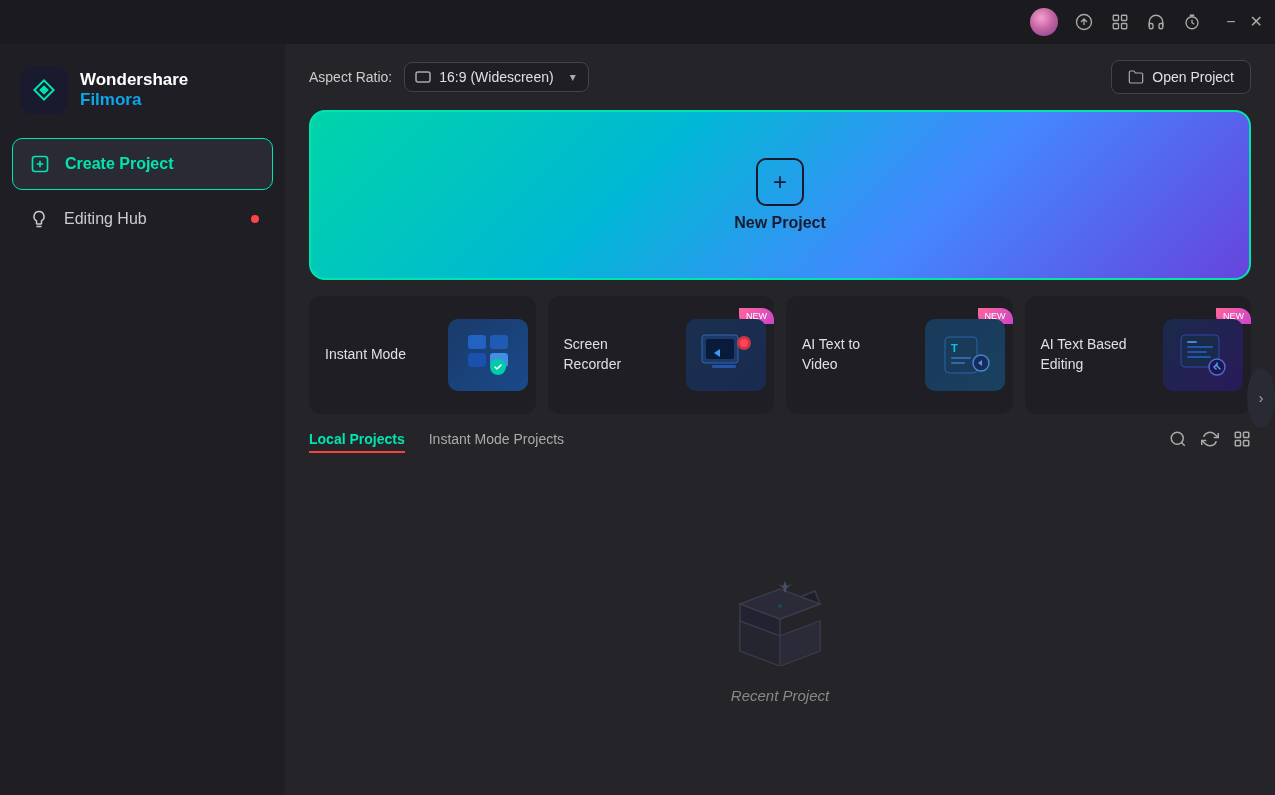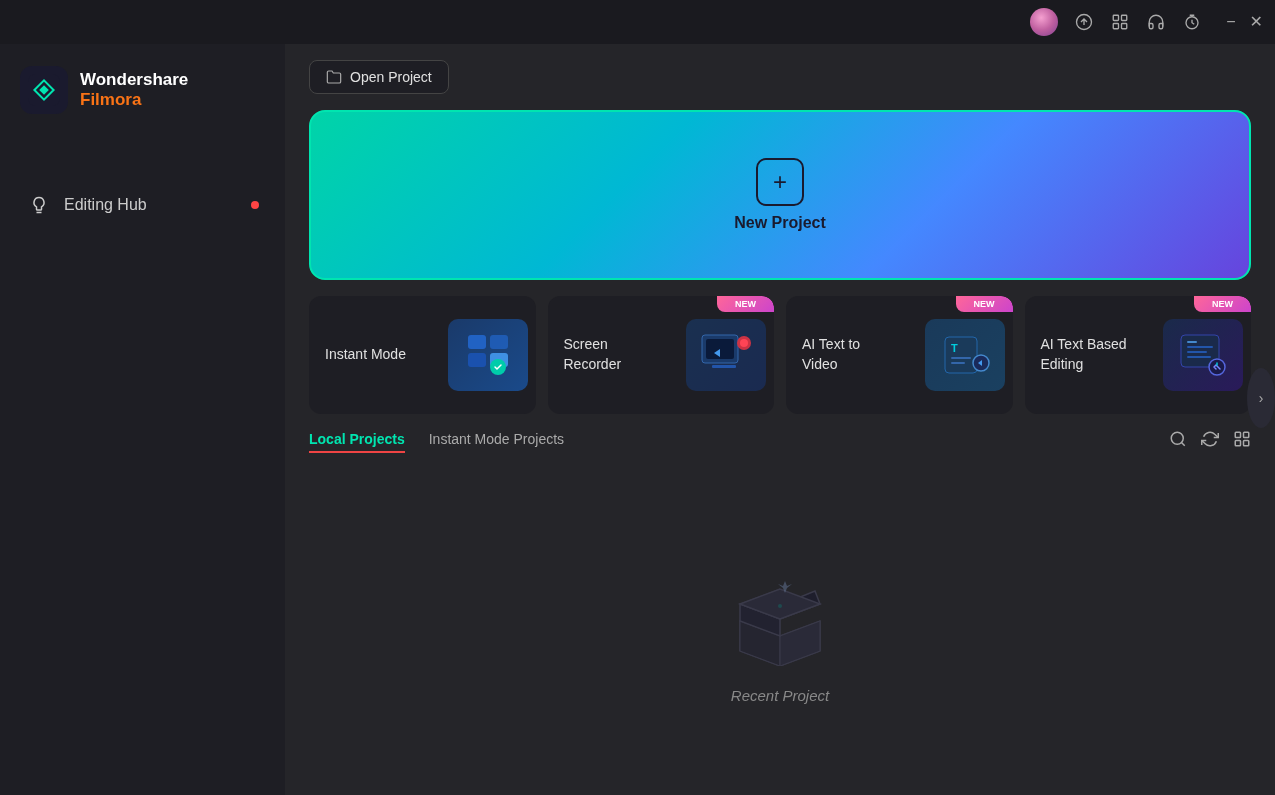--- a/index.html
+++ b/index.html
@@ -68,21 +68,20 @@
     }
 
     
     .sidebar {
       width: 285px;
       background: #1e1e24;
       display: flex;
       flex-direction: column;
       flex-shrink: 0;
       padding-top: 10px;
-      gap: 42px;
     }
     .sidebar-logo {
       display: flex;
       align-items: center;
       gap: 12px;
       padding: 12px 20px 24px 20px;
     }
     .logo-icon {
       width: 48px;
       height: 48px;
@@ -102,21 +101,21 @@
     }
     .logo-text-main {
       font-size: 17px;
       font-weight: 600;
       color: #ffffff;
       line-height: 1.2;
     }
     .logo-text-sub {
       font-size: 17px;
       font-weight: 600;
-      color: #f97316;
+      color: #0ea5e9;
       line-height: 1.2;
     }
 
     .sidebar-nav {
       display: flex;
       flex-direction: column;
       gap: 4px;
       padding: 0 12px;
     }
     .nav-item {
@@ -274,27 +273,27 @@
     .mode-card-label {
       font-size: 14px;
       font-weight: 500;
       color: #e0e0e0;
       line-height: 1.4;
       flex-shrink: 0;
       max-width: 90px;
     }
     .new-badge {
       position: absolute;
-      top: 0;
+      top: 12px;
       right: 0;
       background: linear-gradient(135deg, #ff6699, #cc44cc);
       color: white;
       font-size: 9px;
-      font-weight: 700;
-      padding: 3px 18px;
+      font-weight: 400;
+      padding: 3px 7px;
       border-radius: 0 12px 0 8px;
       text-transform: uppercase;
     }
     .chevron-right {
       position: absolute;
       right: 0;
       top: 50%;
       transform: translateY(-50%);
       background: #2a2a35;
       border-radius: 50%;
@@ -445,37 +444,57 @@
         </svg>
       </div>
       <div class="logo-text">
         <span class="logo-text-main">Wondershare</span>
         <span class="logo-text-sub">Filmora</span>
       </div>
     </div>
 
     <div class="sidebar-nav">
 
+      <div class="nav-item active">
+        <div class="nav-icon">
+          <svg width="20" height="20" viewBox="0 0 24 24" fill="none" stroke="#00e5b0" stroke-width="2">
+            <rect x="3" y="3" width="18" height="18" rx="3"></rect>
+            <path d="M12 8v8M8 12h8"></path>
+          </svg>
+        </div>
+        <span>Create Project</span>
+      </div>
 
 
       <div class="nav-item">
         <div class="nav-icon">
           <svg width="20" height="20" viewBox="0 0 24 24" fill="none" stroke="#ccc" stroke-width="1.8">
             <path d="M9 21h6M12 3a6 6 0 00-3 11.2V17a1 1 0 001 1h4a1 1 0 001-1v-2.8A6 6 0 0012 3z"></path>
           </svg>
         </div>
         <span>Editing Hub</span>
         <div class="nav-dot"></div>
       </div>
     </div>
   </div>
 
   <div class="content-area">
 
     <div class="top-bar">
+      <div class="aspect-ratio-section">
+        <span class="aspect-ratio-label">Aspect Ratio:</span>
+        <div class="aspect-ratio-select">
+          <svg width="16" height="12" viewBox="0 0 16 12" fill="none" stroke="#aaa" stroke-width="1.5">
+            <rect x="1" y="1" width="14" height="10" rx="2"></rect>
+          </svg>
+          <span>16:9 (Widescreen)</span>
+          <span style="flex:1"></span>
+          <span class="select-icon">▾</span>
+        </div>
+      </div>
       <div class="open-project-btn">
         <svg width="16" height="16" viewBox="0 0 24 24" fill="none" stroke="#aaa" stroke-width="1.8">
           <path d="M22 19a2 2 0 01-2 2H4a2 2 0 01-2-2V5a2 2 0 012-2h5l2 3h9a2 2 0 012 2z"></path>
         </svg>
         <span>Open Project</span>
       </div>
     </div>
 
     <div class="new-project-banner">
       <div class="new-project-plus">

